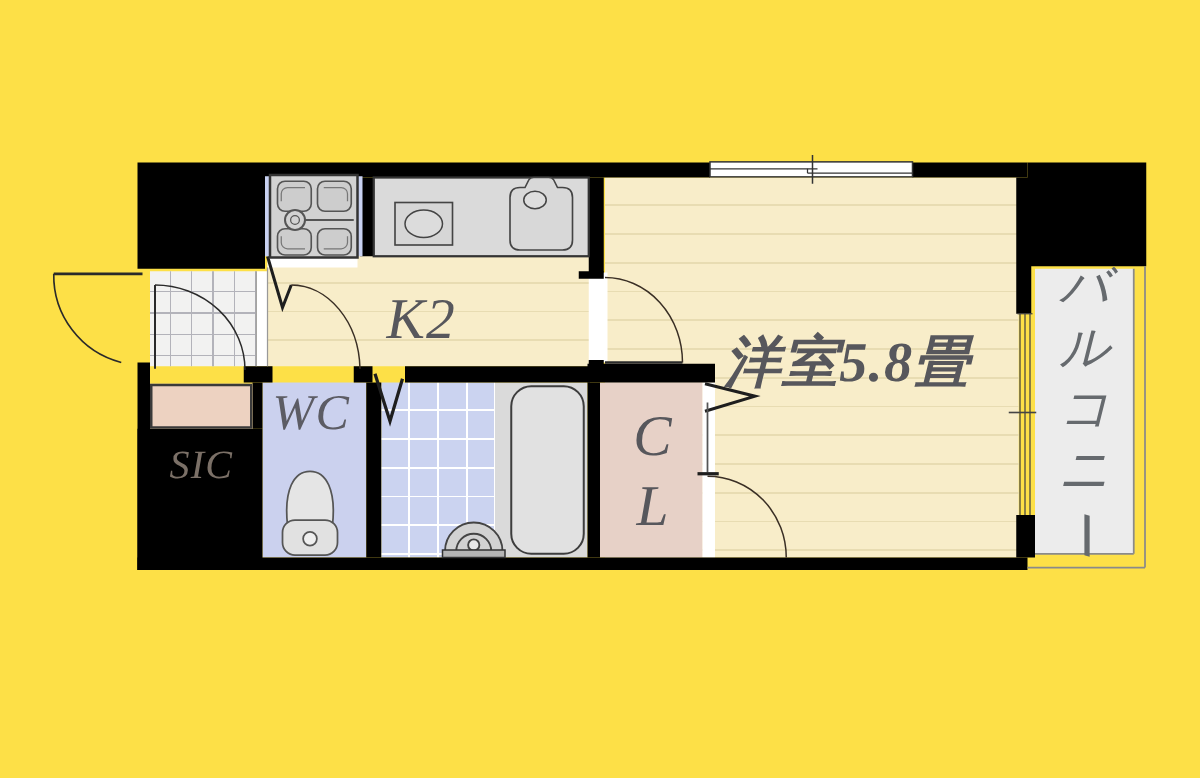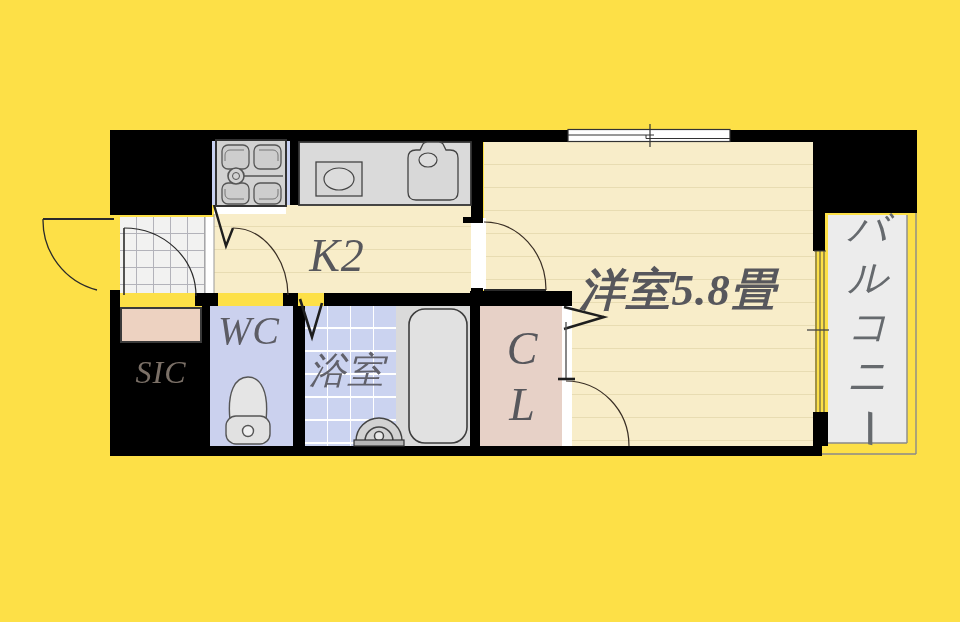--- a/index.html
+++ b/index.html
@@ -180,21 +180,20 @@
       <rect x="354" y="440" width="50" height="6" fill="#b5b5b5" stroke="#333" stroke-width="1.2"></rect>
     </g>
   </svg>
 
   <div class="lbl" style="left:337px;top:255px;font-size:46px;">K2</div>
 
   <div class="lbl" style="left:678px;top:290px;font-size:45px;font-weight:bold;">洋室5.8畳</div>
 
   <div class="lbl" style="left:249px;top:330px;font-size:40px;color:#5c5c64;">WC</div>
 
-  <div class="lbl" style="left:347px;top:371px;font-size:37px;color:#61616b;">浴室</div>
 
   <div class="lbl" style="left:161px;top:324px;font-size:32px;color:#7b7067;margin-top:48px;">SIC</div>
 
   <div class="cl-label" style="left:482px;top:310px;width:80px;height:134px;">
     <span>C</span>
     <span>L</span>
   </div>
 
   <div class="vlabel" style="left:840px;top:204px;width:55px;height:245px;">
     <span>バ</span>

